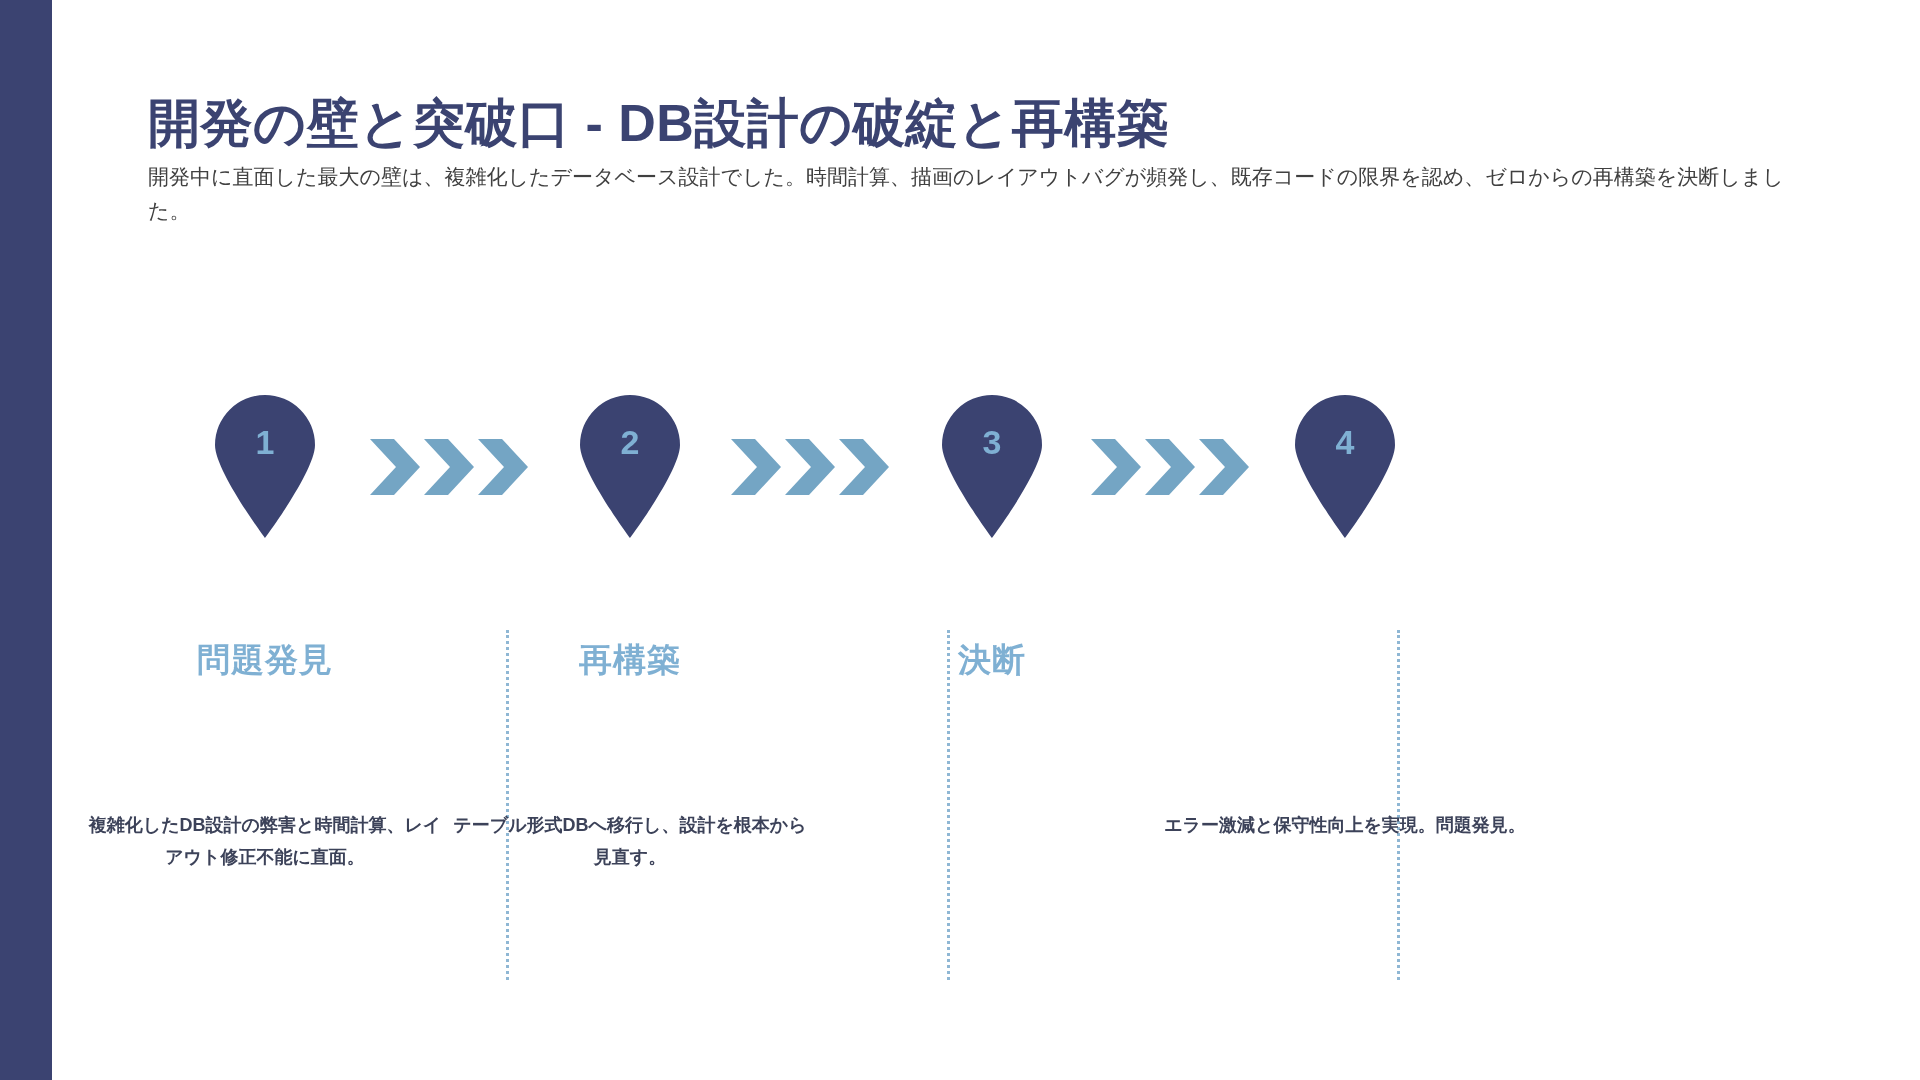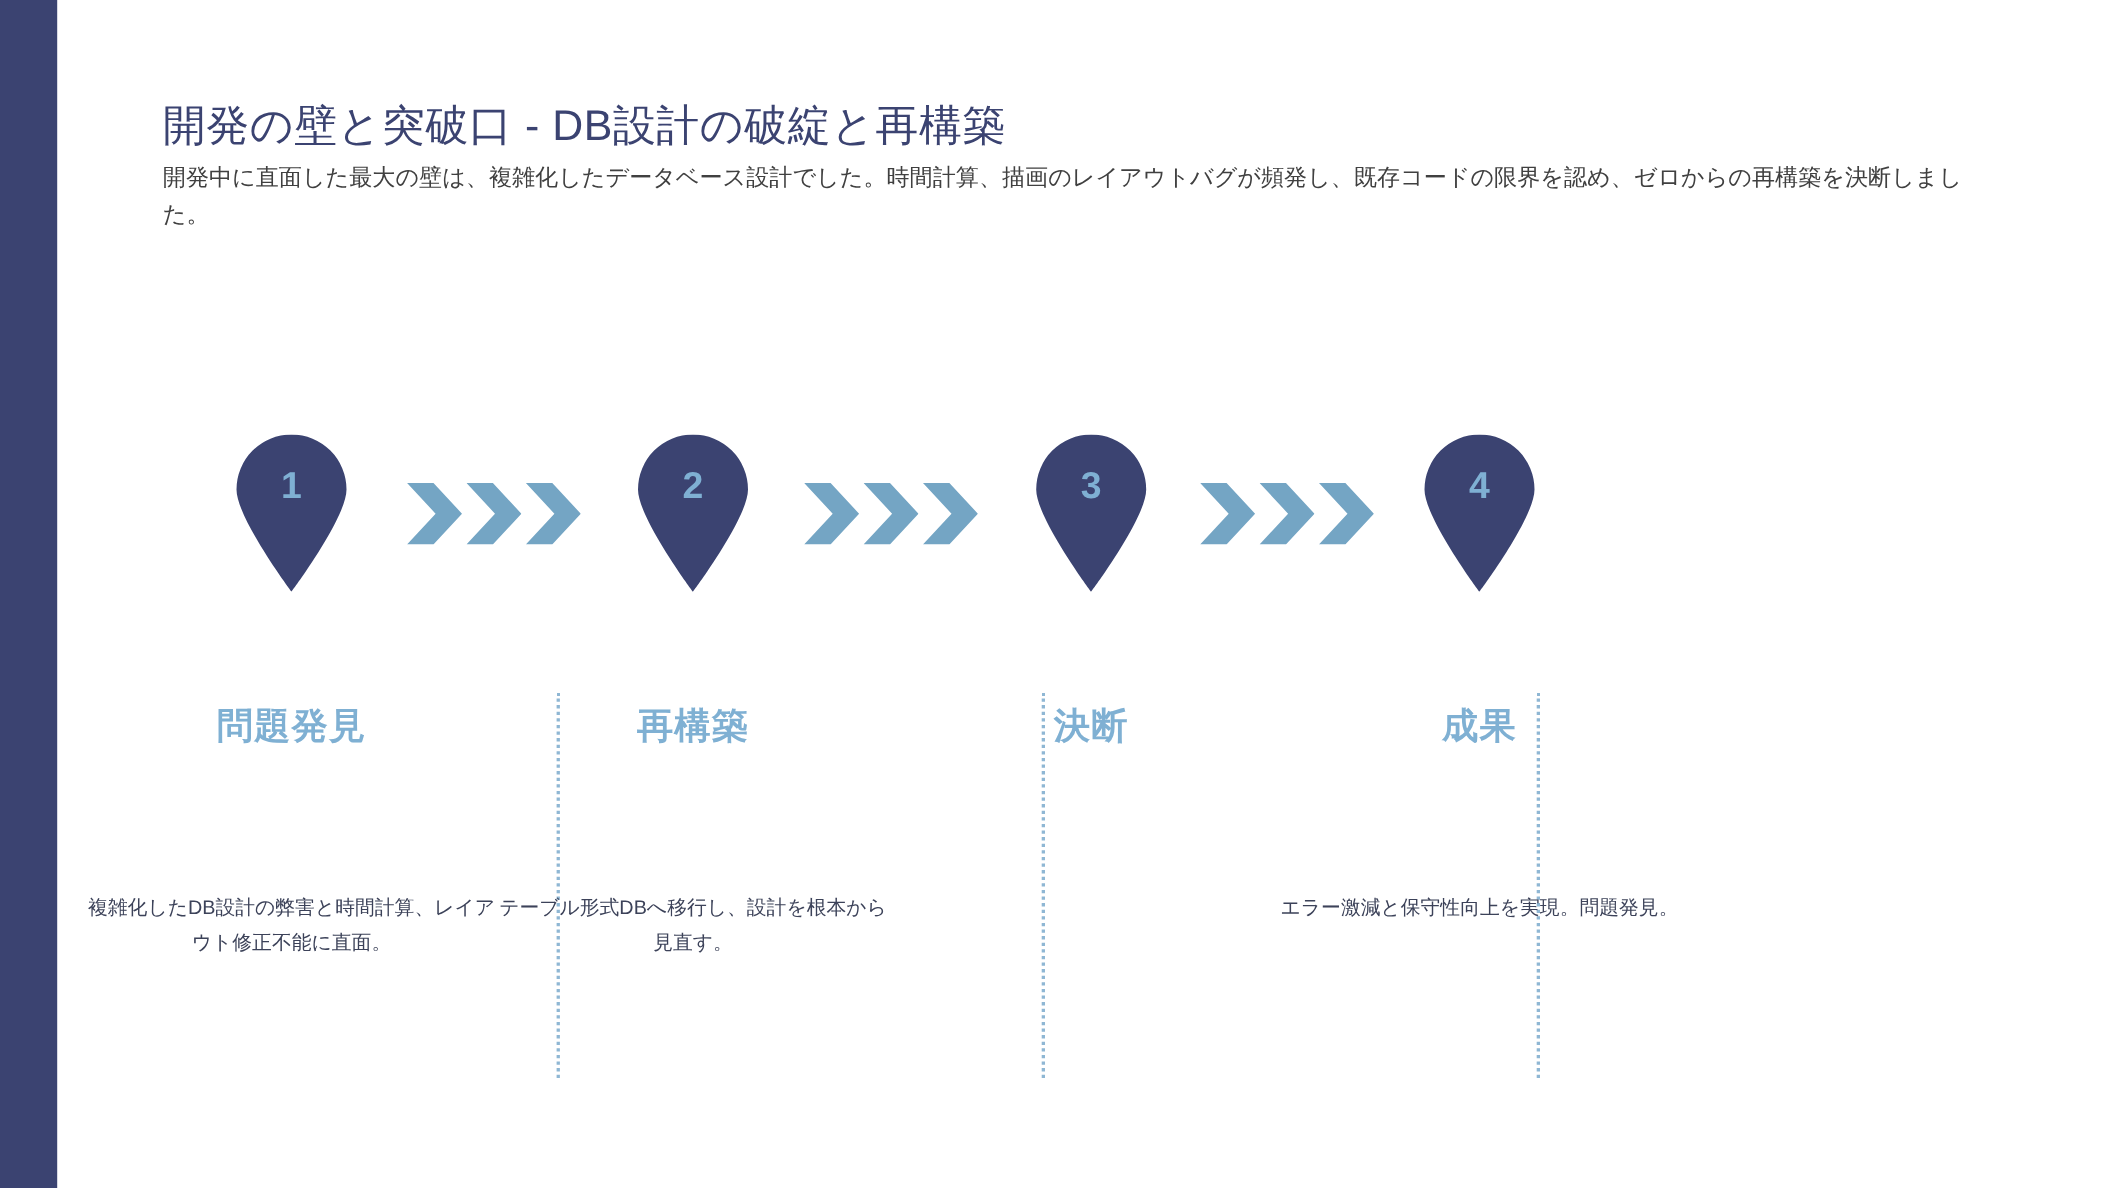--- a/index.html
+++ b/index.html
@@ -20,22 +20,22 @@
     width:52px; height:1080px;
     background:#3b4371;
   }
   
   #header {
     position:absolute;
     left:148px; top:92px;
     width:1700px;
   }
   #slide-title {
-    font-size:39px;
-    font-weight:400;
+    font-size:52px;
+    font-weight:700;
     color:#3b4371;
     letter-spacing:0.5px;
     line-height:1.2;
     white-space:nowrap;
   }
   #slide-subtitle {
     margin-top:6px;
     font-size:21px;
     line-height:1.62;
     color:#404040;
@@ -96,21 +96,21 @@
     font-size:33px;
     font-weight:700;
     color:#7fb0d3;
     line-height:1.2;
     letter-spacing:1px;
   }
   
   #desc-row {
     position:absolute;
     left:52px; top:810px;
-    width:1828px; height:90px;
+    width:1828px; height:90px;font-weight:bold;
   }
   .step-desc {
     position:absolute;
     top:0;
     width:370px;
     transform:translateX(-185px);
     text-align:center;
     font-size:18px;
     line-height:1.75;
     color:#3c4259;
@@ -214,21 +214,20 @@
   </div>
 
   <div class="divider" style="left:507px;"></div>
   <div class="divider" style="left:948px;"></div>
   <div class="divider" style="left:1398px;"></div>
 
   <div id="label-row">
     <div class="step-label" style="left:213px;">問題発見</div>
     <div class="step-label" style="left:578px;">再構築</div>
     <div class="step-label" style="left:940px;">決断</div>
-    <div class="step-label" style="left:1293px;">成果</div>
   </div>
 
   <div id="desc-row">
     <div class="step-desc" style="left:213px;">複雑化したDB設計の弊害と時間計算、レイアウト修正不能に直面。</div>
     <div class="step-desc" style="left:578px;">テーブル形式DBへ移行し、設計を根本から見直す。</div>
     <div class="step-desc" style="left:1293px;">エラー激減と保守性向上を実現。問題発見。</div>
   </div>
 
 </div>
 

